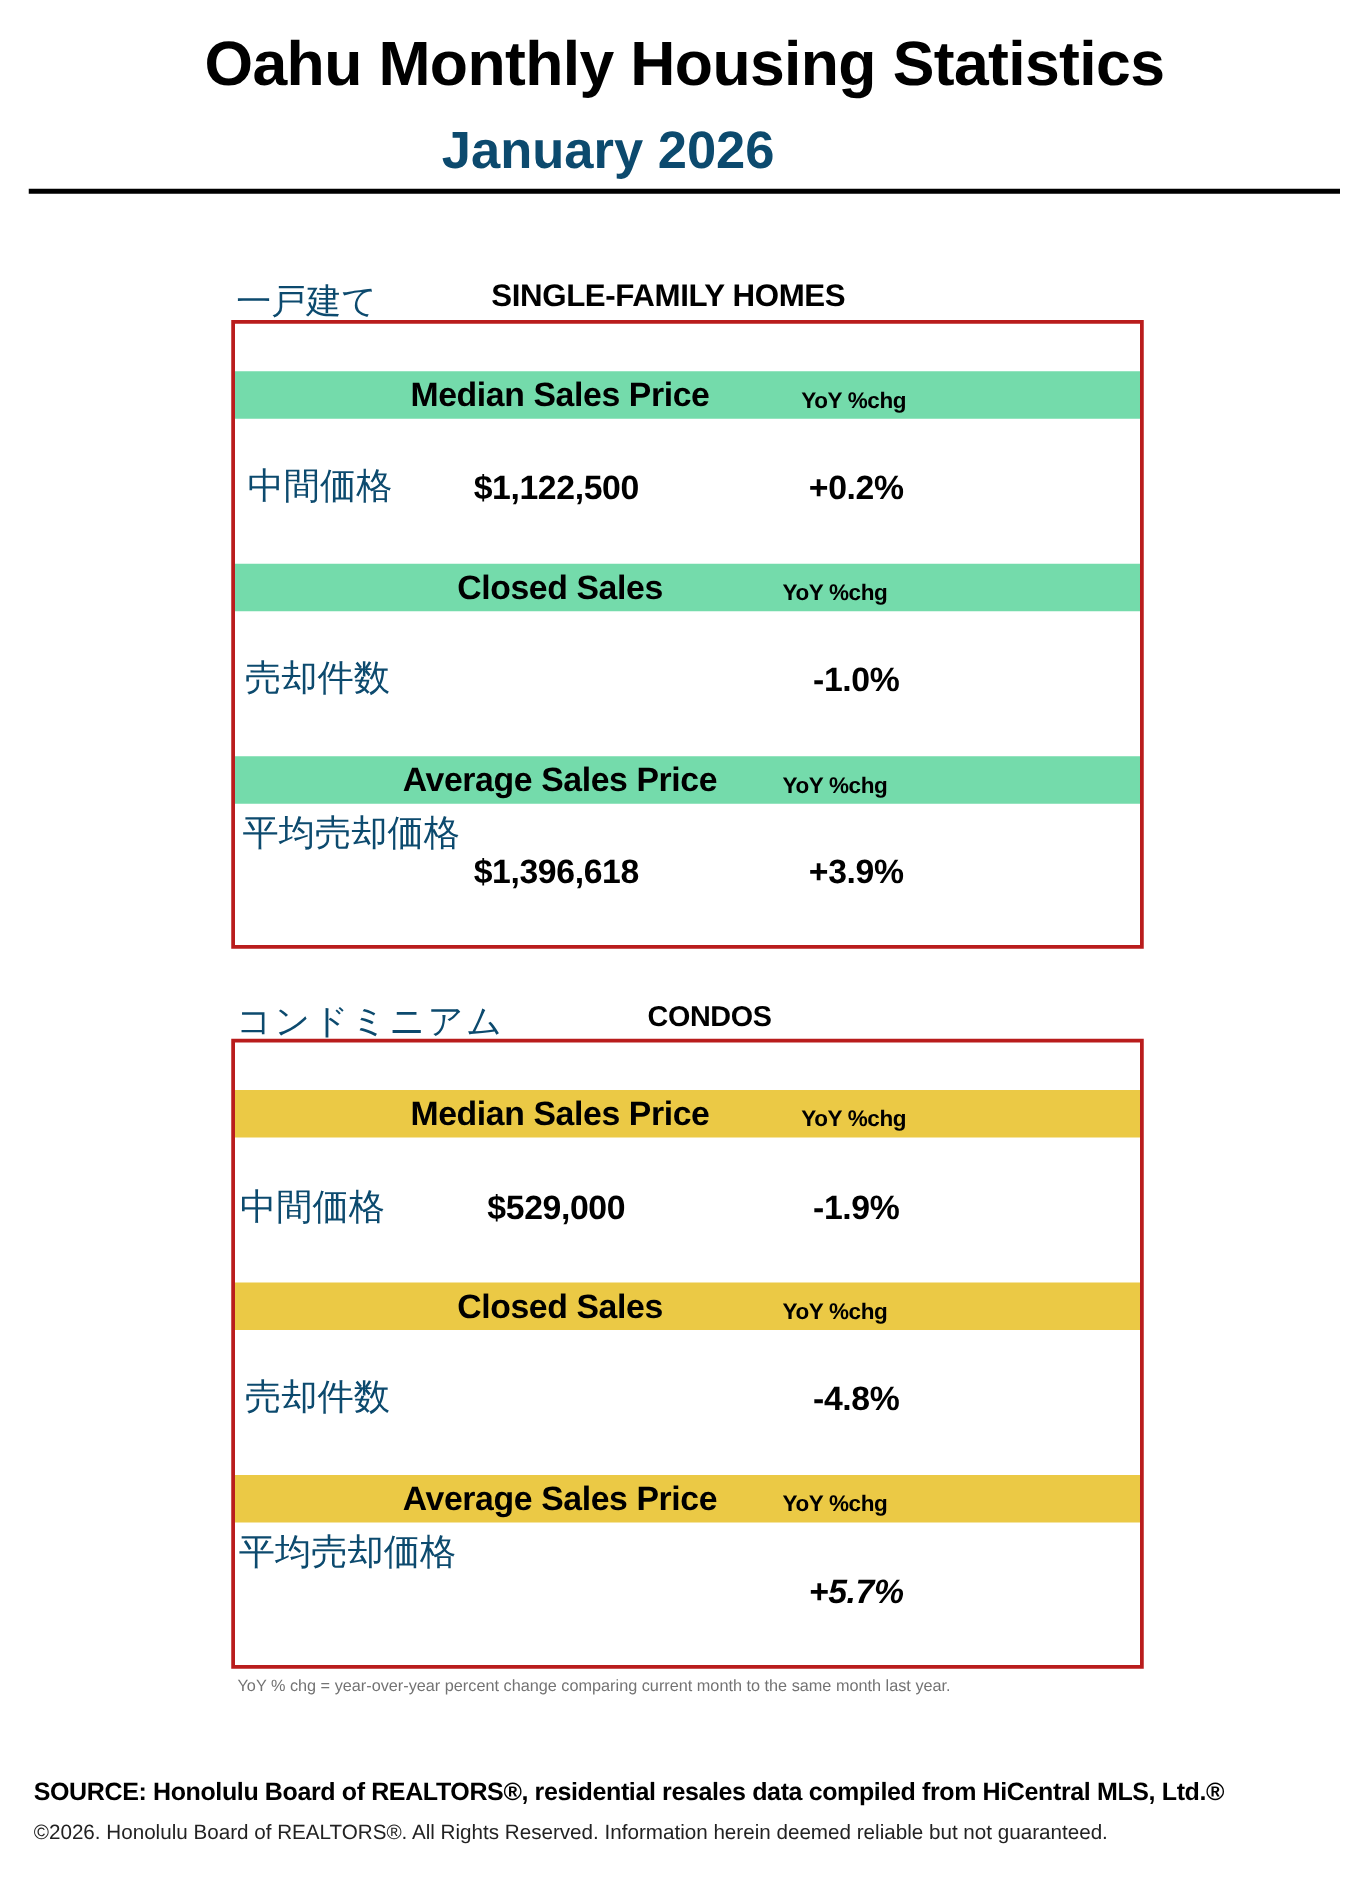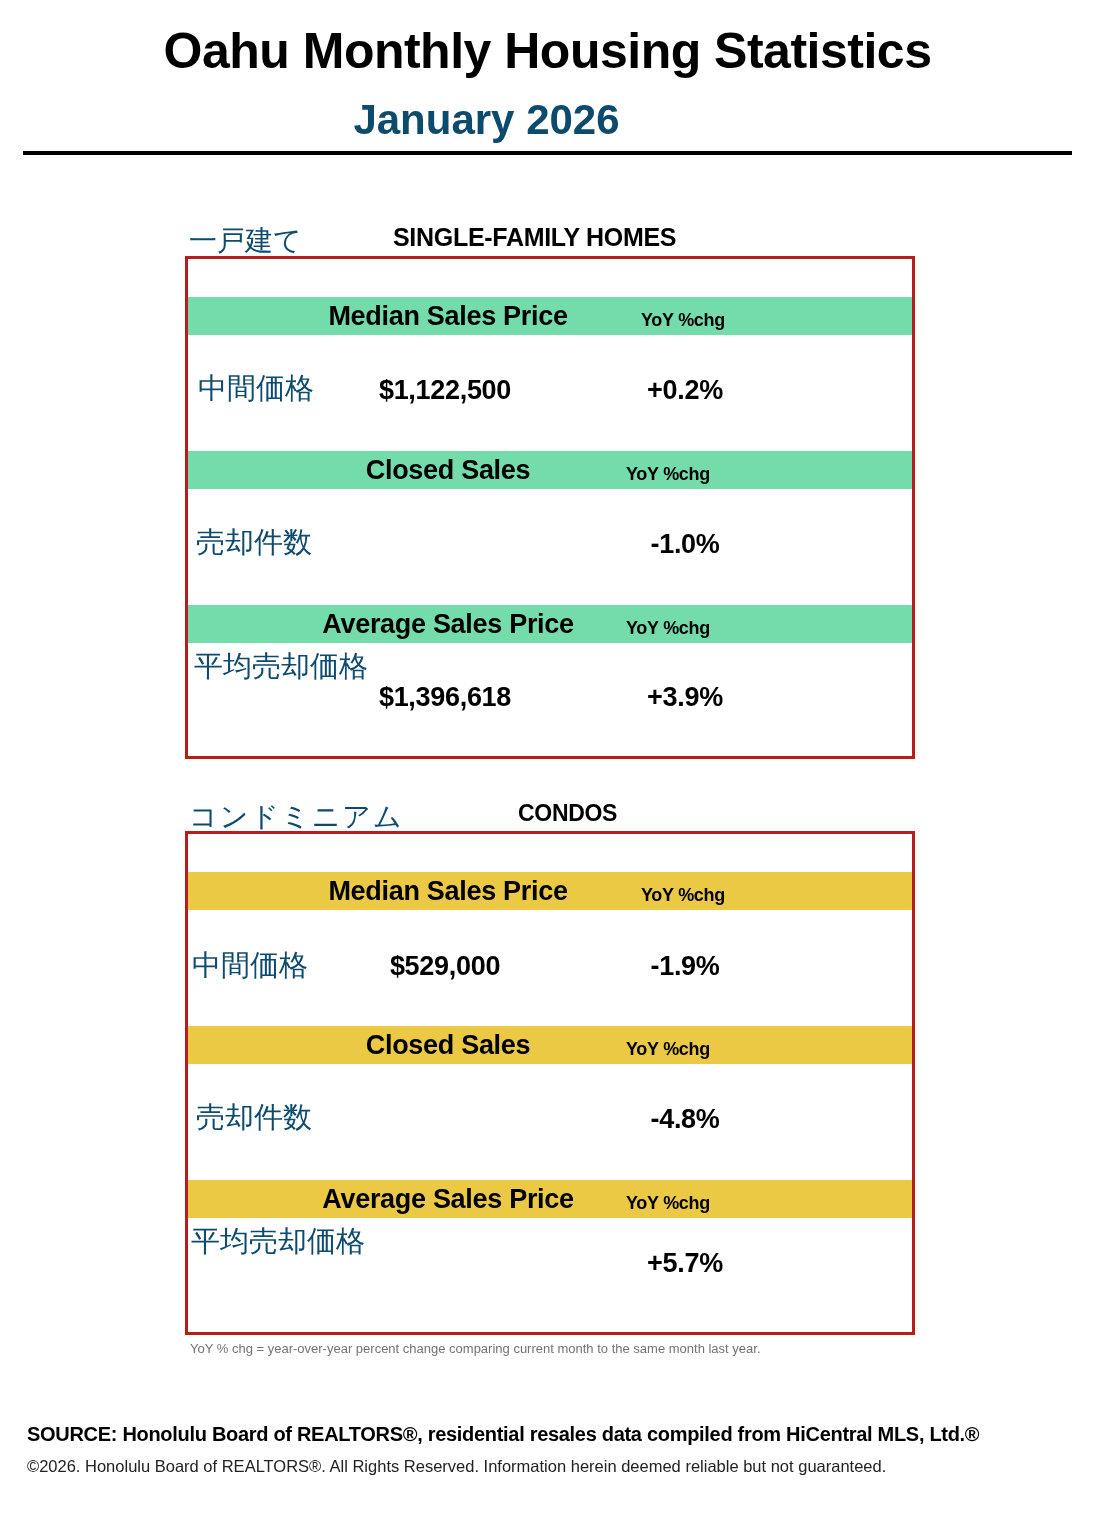--- a/index.html
+++ b/index.html
@@ -102,19 +102,19 @@
     <div class="yoy" style="left:438px;">YoY %chg</div>
   </div>
   <div class="row-jp jp-label" style="left:8px; top:264px;">売却件数</div>
   <div class="pct" style="top:270px;">-4.8%</div>
 
   <div class="band" style="top:346px; background:#ebc945;">
     <div class="hdr">Average Sales Price</div>
     <div class="yoy" style="left:438px;">YoY %chg</div>
   </div>
   <div class="row-jp jp-label" style="left:3px; top:388px;">平均売却価格</div>
-  <div class="pct" style="top:414px;">+5.7%</div>
+  <div class="pct" style="top:424px;font-style:italic;">+5.7%</div>
 </div>
 
 <div class="abs note" style="left:190px; top:1341px;">YoY % chg = year-over-year percent change comparing current month to the same month last year.</div>
 
 <div class="abs source">SOURCE: Honolulu Board of REALTORS®, residential resales data compiled from HiCentral MLS, Ltd.®</div>
 <div class="abs copyright">©2026. Honolulu Board of REALTORS®. All Rights Reserved. Information herein deemed reliable but not guaranteed.</div>
 
 </body></html>

